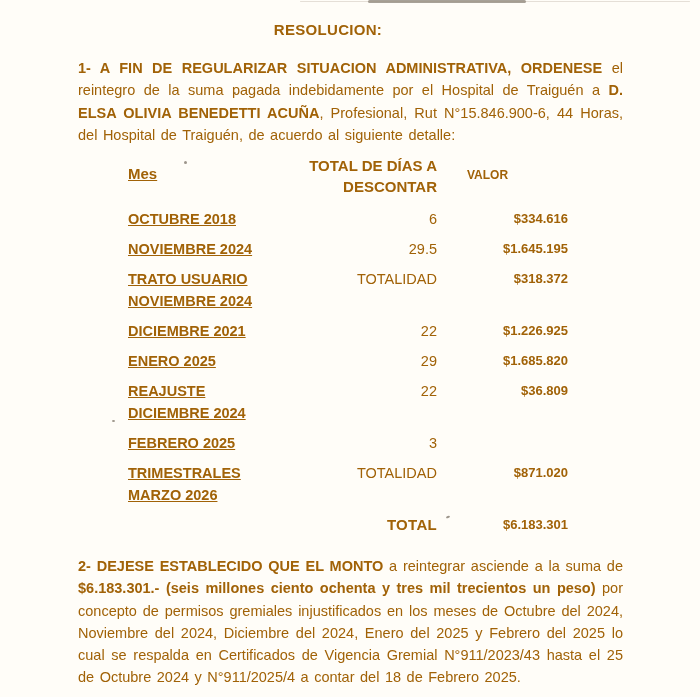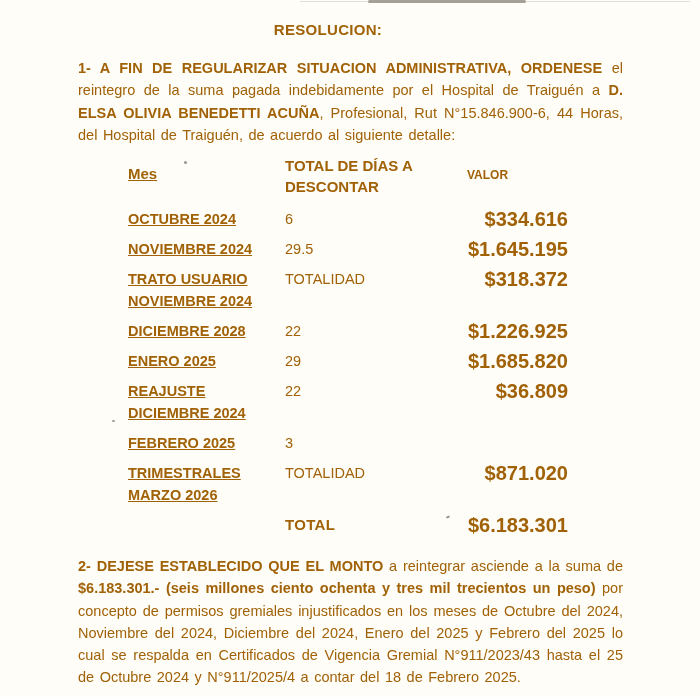--- a/index.html
+++ b/index.html
@@ -47,22 +47,22 @@
 
   .disc-table {
     position: absolute;
     top: 155px;
     left: 128px;
     width: 440px;
     font-size: 14.5px;
   }
   .row { display: flex; margin-bottom: 8px; line-height: 22px; }
   .c1 { width: 157px; box-sizing: border-box; padding-right: 5px; font-weight: bold; text-decoration: underline; }
-  .c2 { width: 152px; box-sizing: border-box; }
-  .c3 { flex: 1; text-align: right; font-weight: bold; font-size: 20px; }
+  .c2 { width: 152px; box-sizing: border-box; text-align: right; }
+  .c3 { flex: 1; text-align: right; font-weight: bold; font-size: 13px; }
   .hdr { margin-bottom: 11px; }
   .hdr .c1 { padding-top: 8px; font-size: 15px; }
   .hdr .c2 { font-weight: bold; font-size: 15px; line-height: 21px; }
   .hdr .c3 { text-align: left; padding-left: 30px; padding-top: 9px; font-size: 12px; }
   .total-row { margin-top: 7px; }
   .total-row .c2 { font-weight: bold; font-size: 15px; letter-spacing: 0.3px; }
 </style>
 </head>
 <body>
 
@@ -80,36 +80,36 @@
   <p class="para p1"><b>1- A FIN DE REGULARIZAR SITUACION ADMINISTRATIVA, ORDENESE</b><span> el reintegro de la suma pagada indebidamente por el Hospital de Traiguén a </span><b>D. ELSA OLIVIA BENEDETTI ACUÑA</b><span>, Profesional, Rut N°15.846.900-6, 44 Horas, del Hospital de Traiguén, de acuerdo al siguiente detalle:</span></p>
 
   <div class="disc-table">
     <div class="row hdr">
       <div class="c1">Mes</div>
       <div class="c2">TOTAL DE DÍAS A DESCONTAR</div>
       <div class="c3">VALOR</div>
     </div>
 
     <div class="row">
-      <div class="c1">OCTUBRE 2024</div>
+      <div class="c1">OCTUBRE 2018</div>
       <div class="c2">6</div>
       <div class="c3">$334.616</div>
     </div>
     <div class="row">
       <div class="c1">NOVIEMBRE 2024</div>
       <div class="c2">29.5</div>
       <div class="c3">$1.645.195</div>
     </div>
     <div class="row">
       <div class="c1">TRATO USUARIO NOVIEMBRE 2024</div>
       <div class="c2">TOTALIDAD</div>
       <div class="c3">$318.372</div>
     </div>
     <div class="row">
-      <div class="c1">DICIEMBRE 2028</div>
+      <div class="c1">DICIEMBRE 2021</div>
       <div class="c2">22</div>
       <div class="c3">$1.226.925</div>
     </div>
     <div class="row">
       <div class="c1">ENERO 2025</div>
       <div class="c2">29</div>
       <div class="c3">$1.685.820</div>
     </div>
     <div class="row">
       <div class="c1">REAJUSTE DICIEMBRE 2024</div>

